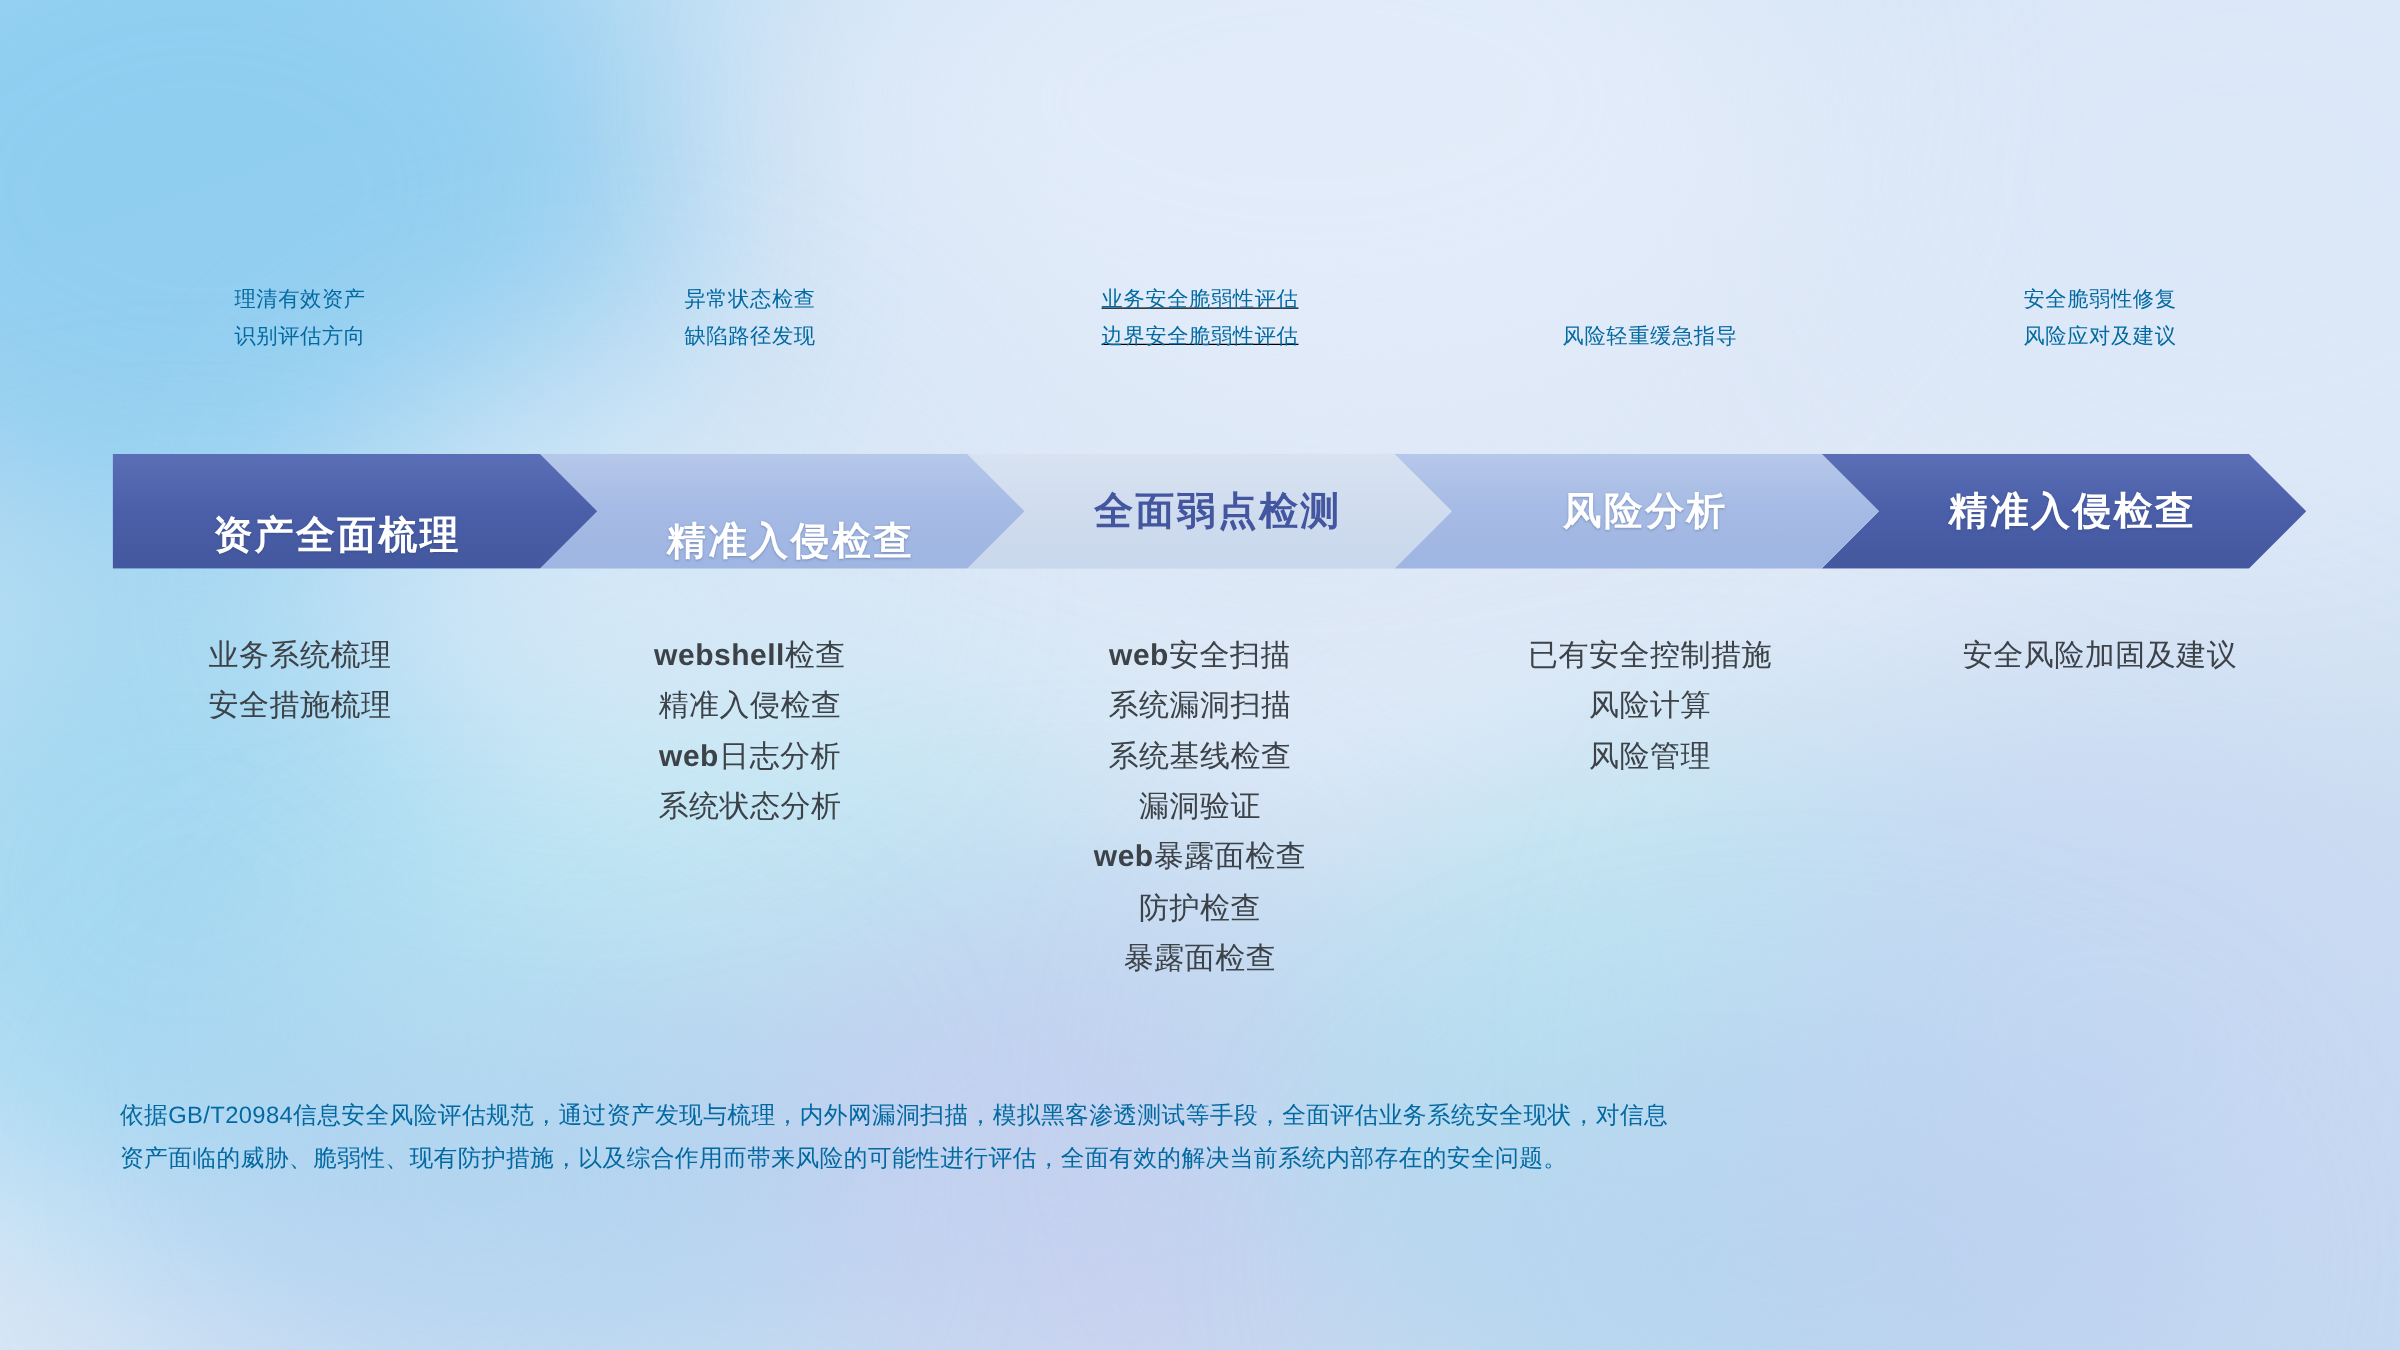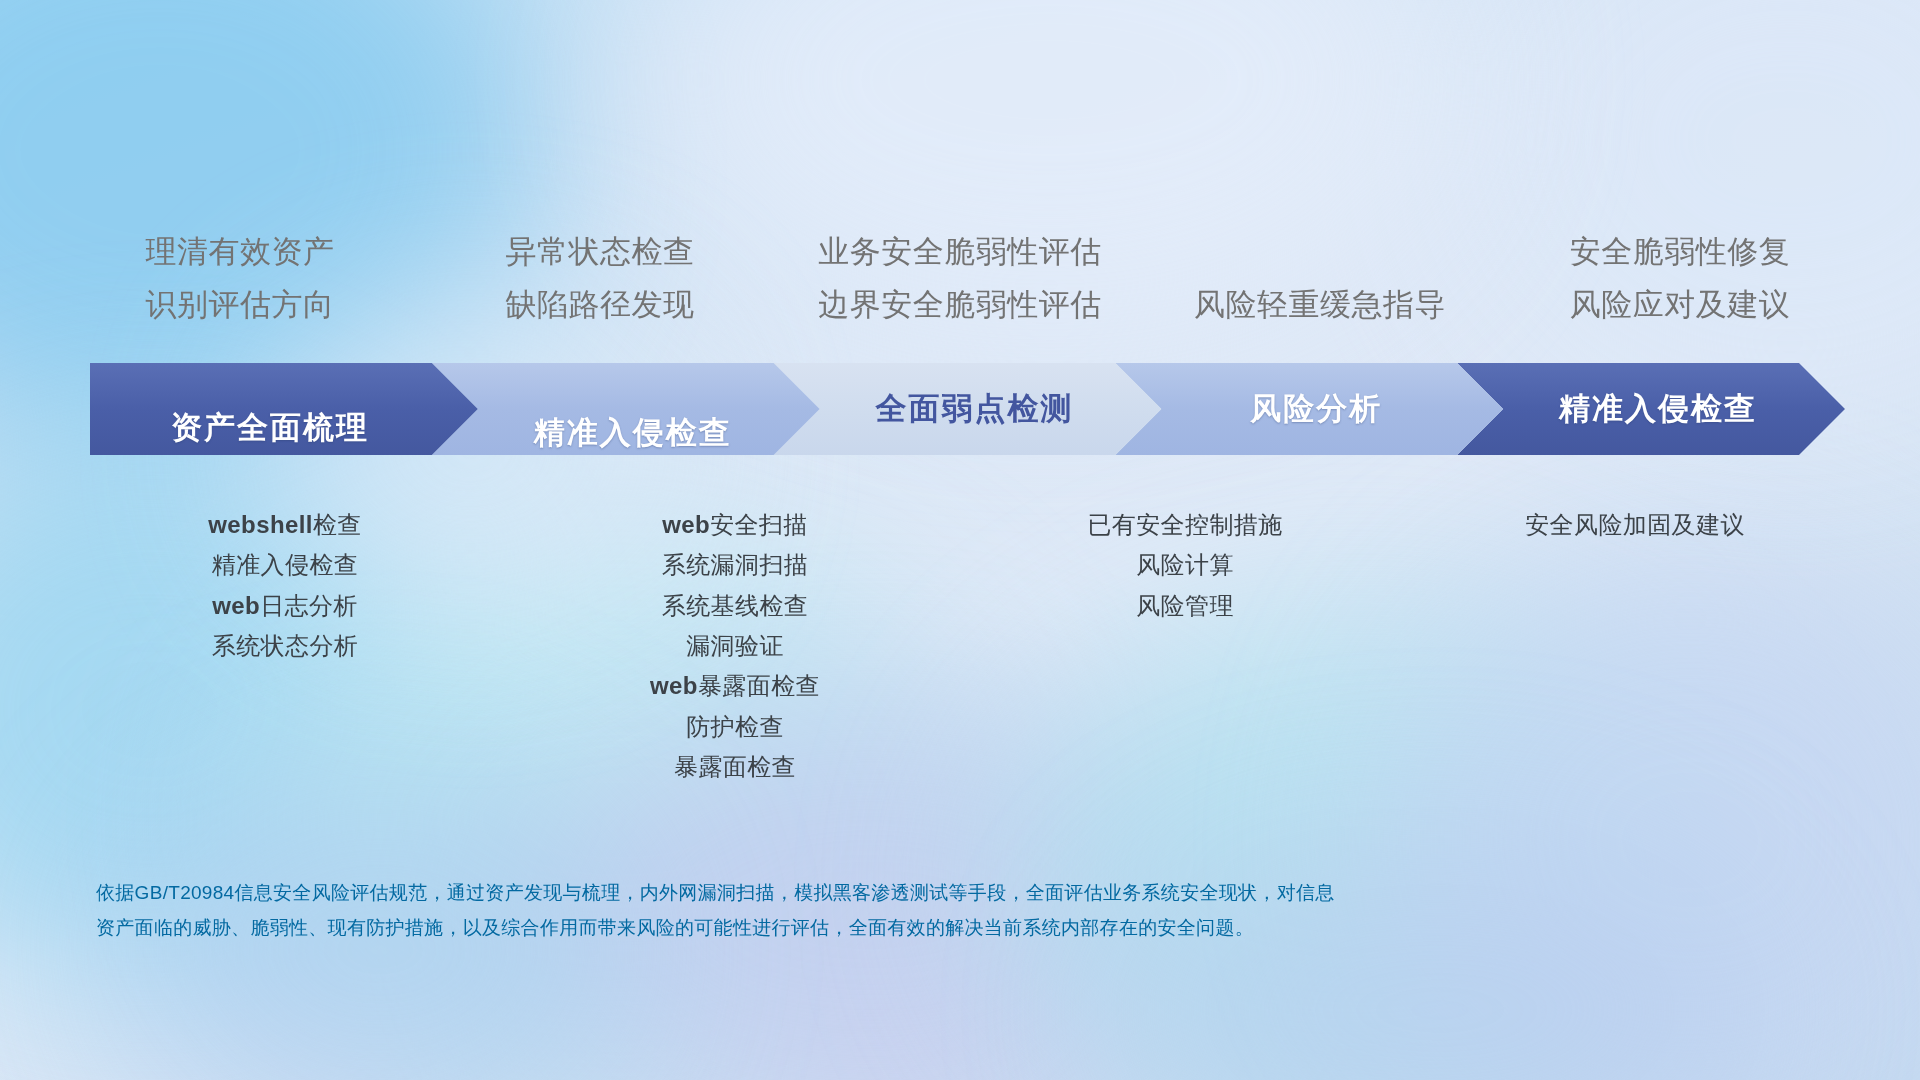--- a/index.html
+++ b/index.html
@@ -32,21 +32,21 @@
   
   #stage{position:absolute;inset:0;}
 
   .row{position:absolute;display:flex;}
   .col{display:flex;flex-direction:column;align-items:center;}
 
   
   #top-notes{left:60px;top:225px;width:1800px;}
   #top-notes .col{flex:1;}
   #top-notes .note{
-    font-size:31px;color:#737373;line-height:1.72;white-space:nowrap;
+    font-size:17px;color:#0369a1;line-height:1.72;white-space:nowrap;
     letter-spacing:.5px;
   }
 
   
   #band{position:absolute;left:90px;top:363px;width:1755px;height:92px;}
   .chev{
     position:absolute;top:0;height:92px;
     display:flex;align-items:center;justify-content:center;
     clip-path:polygon(0 0, calc(100% - 46px) 0, 100% 50%, calc(100% - 46px) 100%, 0 100%);
   }
@@ -98,21 +98,21 @@
 
   <div class="row" id="top-notes">
       <div class="col" style="justify-content: flex-end;">
         <div class="note">理清有效资产</div>
         <div class="note">识别评估方向</div>
       </div>
       <div class="col" style="justify-content: flex-end;">
         <div class="note">异常状态检查</div>
         <div class="note">缺陷路径发现</div>
       </div>
-      <div class="col" style="justify-content: flex-start;">
+      <div class="col" style="justify-content: flex-start; text-decoration: underline;">
         <div class="note">业务安全脆弱性评估</div>
         <div class="note">边界安全脆弱性评估</div>
       </div>
       <div class="col" style="justify-content: flex-end;">
         <div class="note">风险轻重缓急指导</div>
       </div>
       <div class="col" style="justify-content: flex-end;">
         <div class="note">安全脆弱性修复</div>
         <div class="note">风险应对及建议</div>
       </div>
@@ -131,20 +131,24 @@
       <div class="chev notched" style="left: 1025.4px; width: 387.8px; z-index: 2; background: linear-gradient(rgb(182, 200, 234) 0%, rgb(165, 186, 228) 50%, rgb(159, 181, 226) 100%); filter: drop-shadow(rgba(120, 140, 175, 0.45) -3px 0px 2px);">
         <div class="lbl light" style="margin-left: 14px;">风险分析</div>
       </div>
       <div class="chev notched" style="left: 1367.2px; width: 387.8px; z-index: 1; background: linear-gradient(rgb(90, 111, 181) 0%, rgb(74, 95, 168) 50%, rgb(68, 88, 159) 100%); filter: drop-shadow(rgba(120, 140, 175, 0.45) -3px 0px 2px);">
         <div class="lbl light" style="margin-left: 14px;">精准入侵检查</div>
       </div>
     </div>
 
   <div class="row" id="bottom-notes">
       <div class="col">
+        <div class="note">业务系统梳理</div>
+        <div class="note">安全措施梳理</div>
+      </div>
+      <div class="col">
         <div class="note"><b>webshell</b><span>检查</span></div>
         <div class="note">精准入侵检查</div>
         <div class="note"><b>web</b><span>日志分析</span></div>
         <div class="note">系统状态分析</div>
       </div>
       <div class="col">
         <div class="note"><b>web</b><span>安全扫描</span></div>
         <div class="note">系统漏洞扫描</div>
         <div class="note">系统基线检查</div>
         <div class="note">漏洞验证</div>

